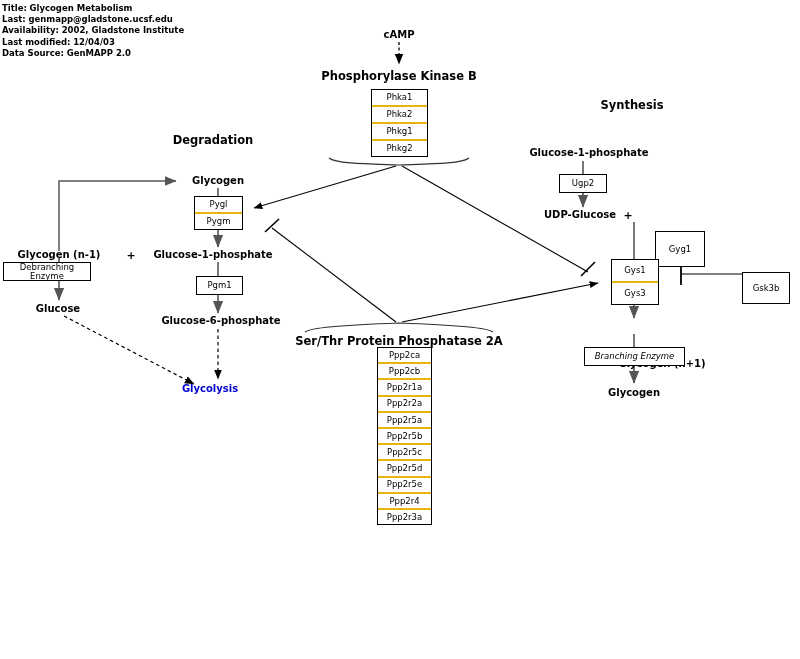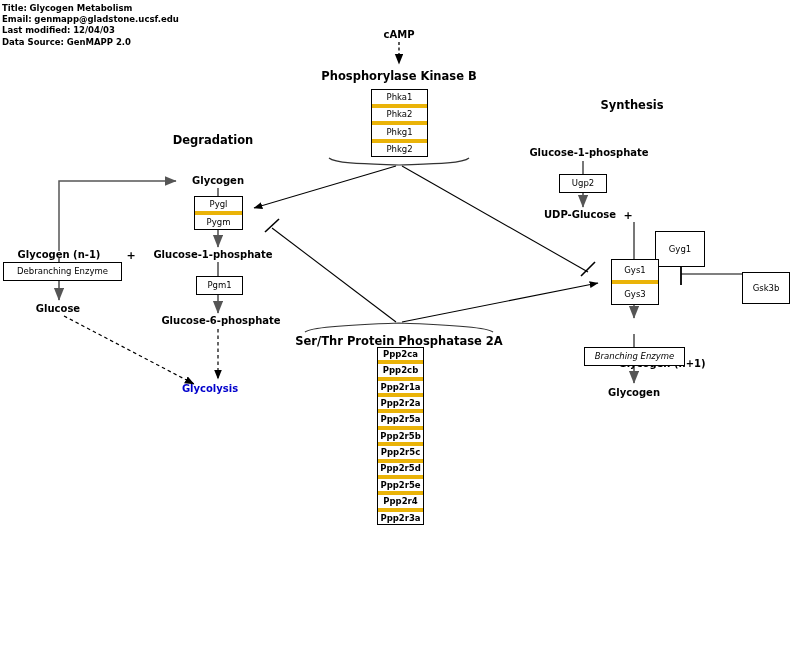--- a/index.html
+++ b/index.html
@@ -75,21 +75,21 @@
     position: absolute;
     box-sizing: border-box;
     border: 1px solid #000000;
     background: #ffffff;
     display: flex;
     flex-direction: column;
   }
   .stack > .cell {
     flex: 1 1 auto;
     box-sizing: border-box;
-    border-bottom: 4px solid #eab308;
+    border-bottom: 2px solid #eab308;
     font-size: 8.5px;
     color: #000000;
     display: flex;
     align-items: center;
     justify-content: center;
     line-height: 1;
     background: #ffffff;
   }
   .stack > .cell:last-child { border-bottom: none; }
 
@@ -106,22 +106,26 @@
 <body>
 
 <div id="canvas">
 
   <div id="meta">
     <div class="row">
       <span class="k">Title:</span>
       <span class="v">Glycogen Metabolism</span>
     </div>
     <div class="row">
-      <span class="k">Email:</span>
+      <span class="k">Last:</span>
       <span class="v">genmapp@gladstone.ucsf.edu</span>
+    </div>
+    <div class="row">
+      <span class="k">Availability:</span>
+      <span class="v">2002, Gladstone Institute</span>
     </div>
     <div class="row">
       <span class="k">Last modified:</span>
       <span class="v">12/04/03</span>
     </div>
     <div class="row">
       <span class="k">Data Source:</span>
       <span class="v">GenMAPP 2.0</span>
     </div>
   </div>
@@ -215,36 +219,36 @@
     <div class="cell">Phkg2</div>
   </div>
 
   <div class="stack" style="left:194px; top:196px; width:49px; height:34px;">
     <div class="cell">Pygl</div>
     <div class="cell">Pygm</div>
   </div>
 
   <div class="gbox" style="left:196px; top:276px; width:47px; height:19px;">Pgm1</div>
 
-  <div class="gbox" style="left:3px; top:262px; width:119px; height:19px;">Debranching Enzyme</div>
+  <div class="gbox" style="left:3px; top:262px; width:88px; height:19px;">Debranching Enzyme</div>
 
   <div class="gbox" style="left:559px; top:174px; width:48px; height:19px;">Ugp2</div>
 
   <div class="gbox" style="left:655px; top:204px; width:50px; height:36px;margin-top:27px;">Gyg1</div>
 
   <div class="stack" style="left:611px; top:259px; width:48px; height:46px;">
     <div class="cell">Gys1</div>
     <div class="cell">Gys3</div>
   </div>
 
   <div class="gbox" style="left:742px; top:272px; width:48px; height:32px;">Gsk3b</div>
 
   <div class="gbox" style="left:584px; top:347px; width:101px; height:19px;font-style:italic;">Branching Enzyme</div>
 
-  <div class="stack" style="left:377px; top:347px; width:47px; height:178px;font-weight:bold;">
+  <div class="stack" style="left:377px; top:347px; width:55px; height:178px;">
     <div class="cell">Ppp2ca</div>
     <div class="cell">Ppp2cb</div>
     <div class="cell">Ppp2r1a</div>
     <div class="cell">Ppp2r2a</div>
     <div class="cell">Ppp2r5a</div>
     <div class="cell">Ppp2r5b</div>
     <div class="cell">Ppp2r5c</div>
     <div class="cell">Ppp2r5d</div>
     <div class="cell">Ppp2r5e</div>
     <div class="cell">Ppp2r4</div>

